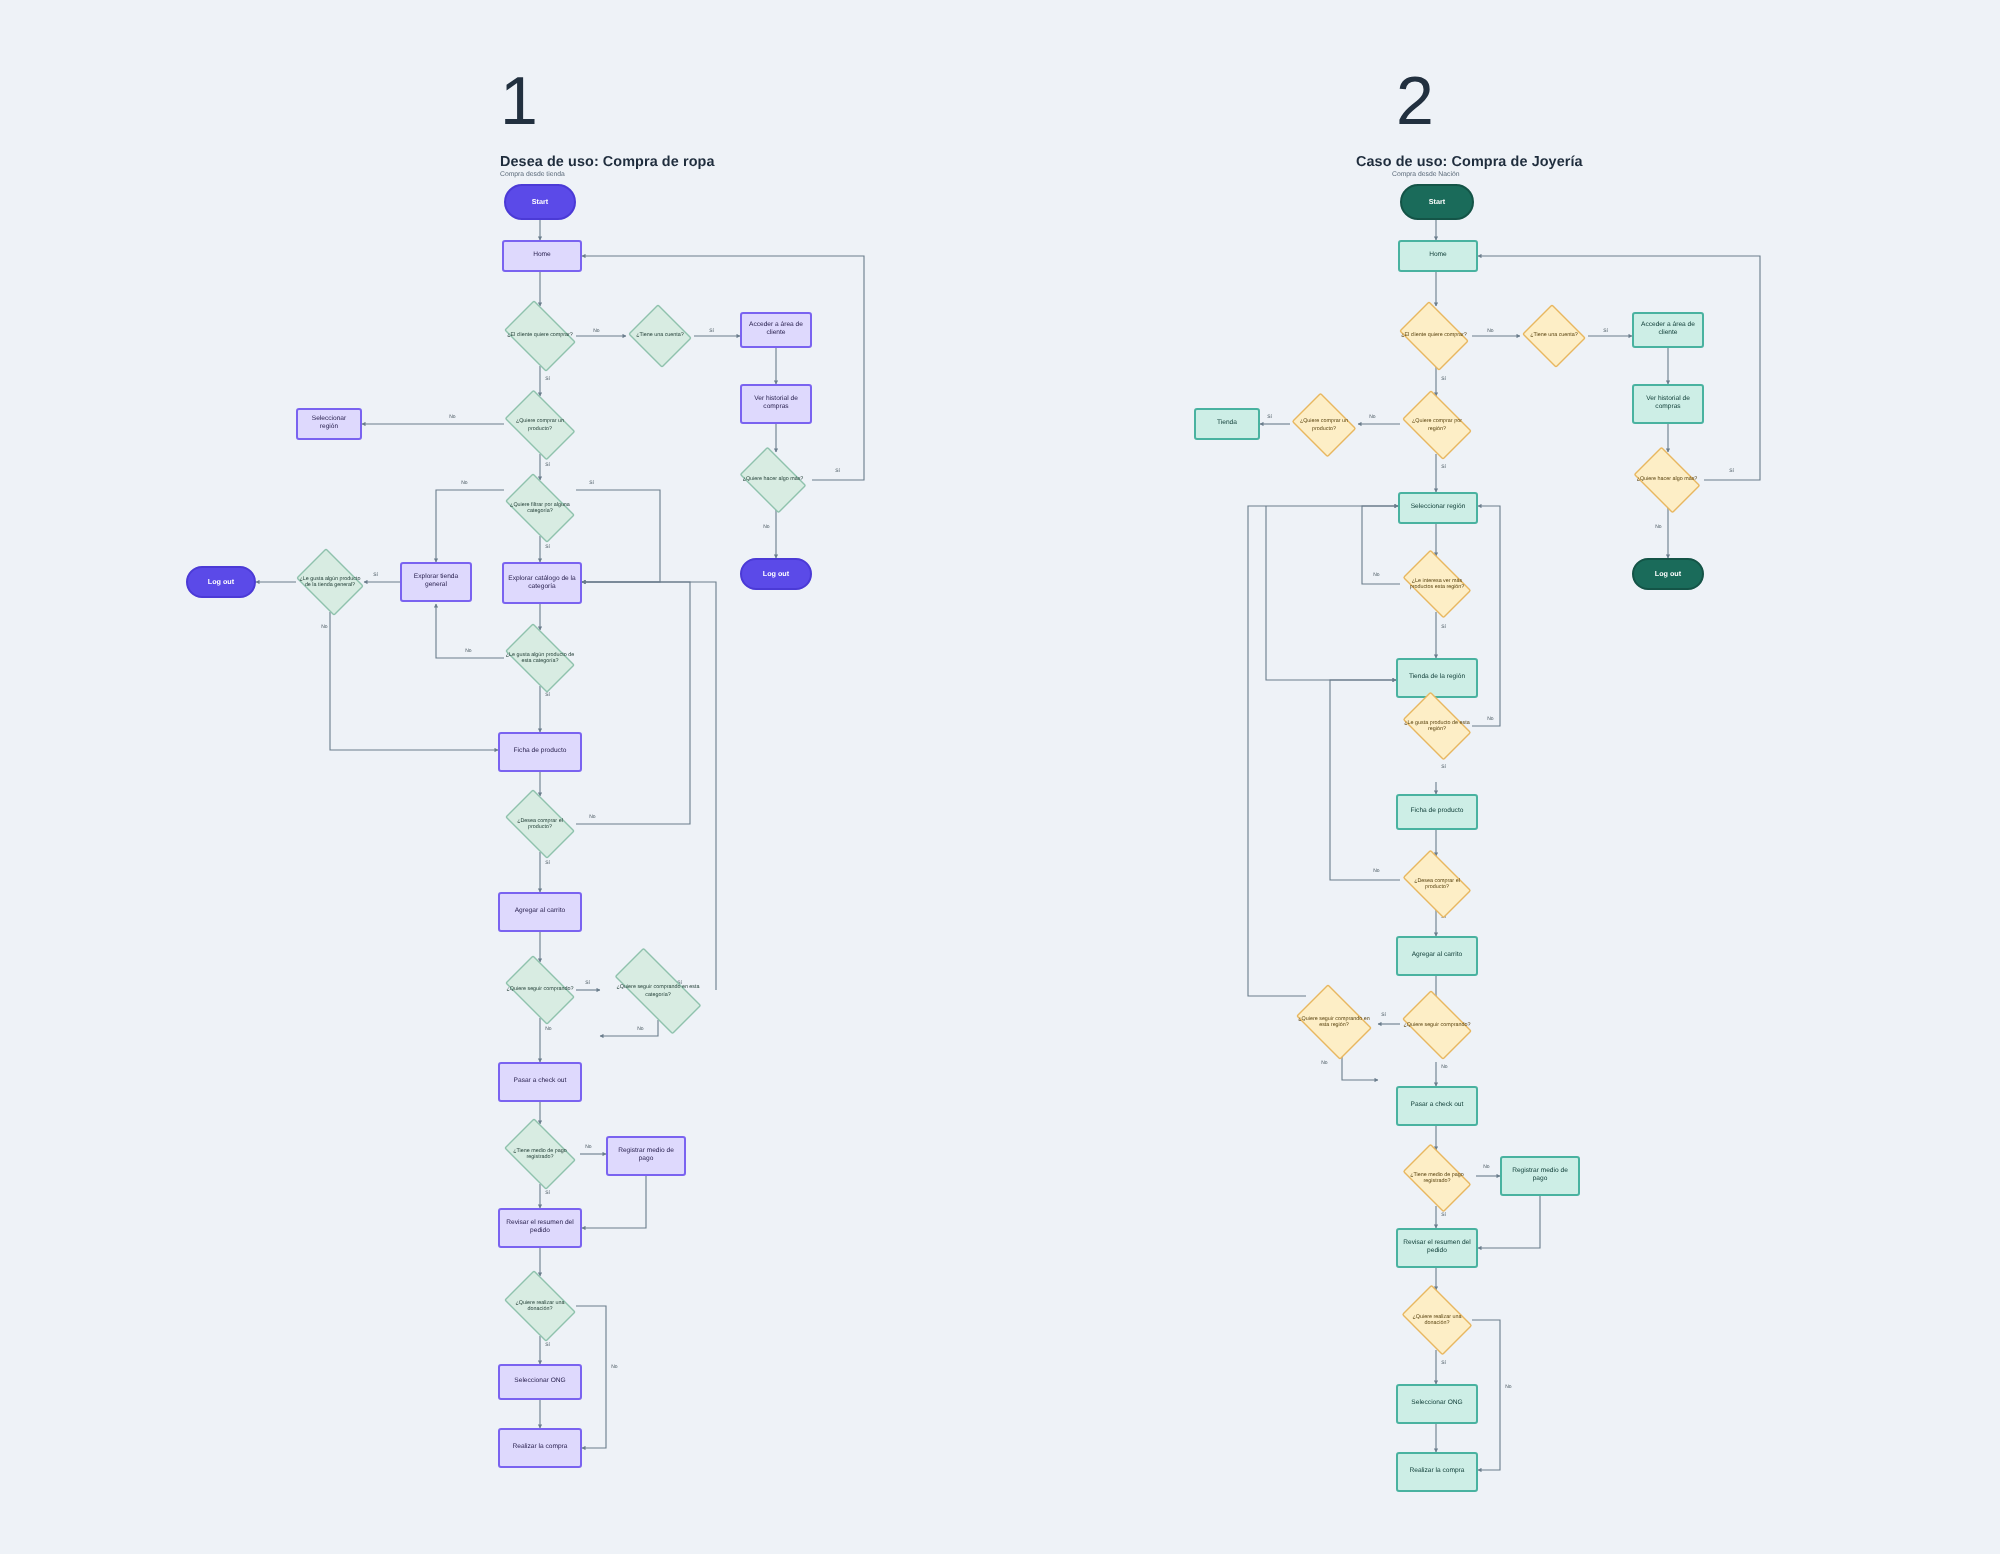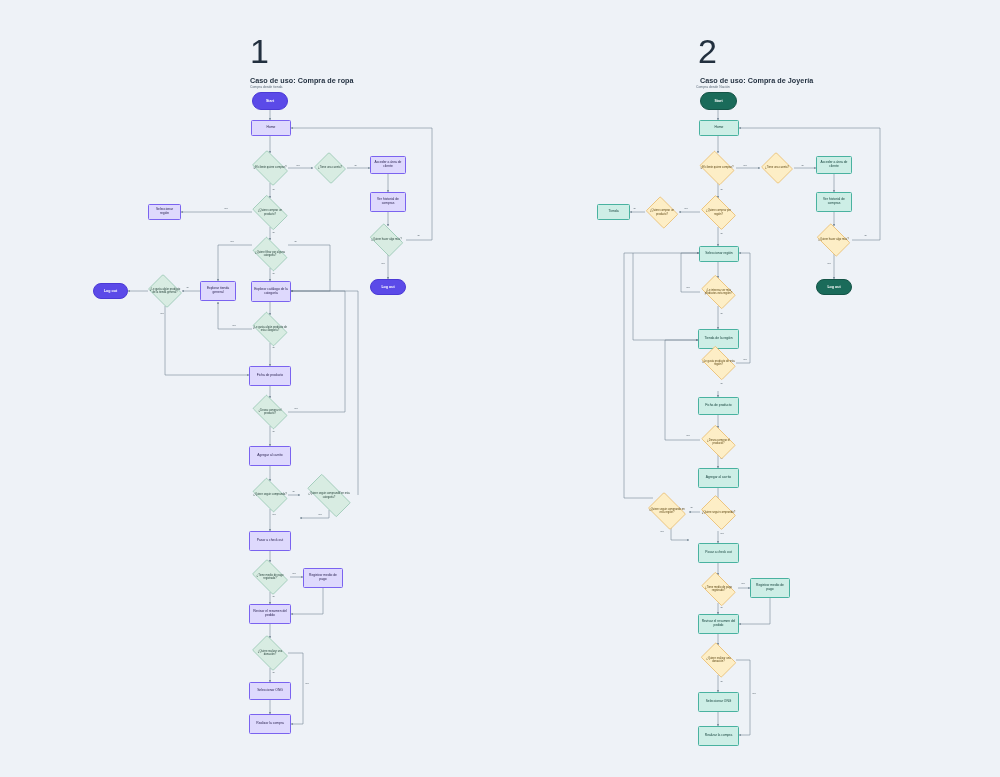--- a/index.html
+++ b/index.html
@@ -100,21 +100,21 @@
     z-index:2;
     white-space:nowrap;
   }
 </style>
 </head>
 <body>
 
 <div class="panel p1" id="panel-1">
 
   <div class="panel-number" style="left:250px;top:34px;">1</div>
-  <div class="panel-title" style="left:250px;top:76px;">Caso de uso: Compra de ropa</div>
+  <div class="panel-title" style="left:250px;top:76px;">Desea de uso: Compra de ropa</div>
   <div class="panel-subtitle" style="left:250px;top:85px;">Compra desde tienda</div>
 
   <svg class="edges">
     <defs>
       <marker id="ah1" markerWidth="4" markerHeight="4" refX="3.2" refY="2" orient="auto">
         <path class="arrowhead" d="M0,0 L3.4,2 L0,4 z"></path>
       </marker>
     </defs>
     <g marker-end="url(#ah1)">
 
@@ -316,21 +316,21 @@
   <div class="edge-label" style="left:318px;top:513px;">No</div>
   <div class="edge-label" style="left:292px;top:572px;">No</div>
   <div class="edge-label" style="left:272px;top:595px;">Sí</div>
   <div class="edge-label" style="left:272px;top:671px;">Sí</div>
   <div class="edge-label" style="left:305px;top:682px;">No</div>
 </div>
 
 <div class="panel p2" id="panel-2">
 
   <div class="panel-number" style="left:198px;top:34px;">2</div>
-  <div class="panel-title" style="left:200px;top:76px;">Caso de uso: Compra de Joyería</div>
+  <div class="panel-title" style="left:178px;top:76px;">Caso de uso: Compra de Joyería</div>
   <div class="panel-subtitle" style="left:196px;top:85px;">Compra desde Nación</div>
 
   <svg class="edges">
     <defs>
       <marker id="ah2" markerWidth="4" markerHeight="4" refX="3.2" refY="2" orient="auto">
         <path class="arrowhead" d="M0,0 L3.4,2 L0,4 z"></path>
       </marker>
     </defs>
     <g marker-end="url(#ah2)">
       <path d="M218,110 L218,120"></path>

